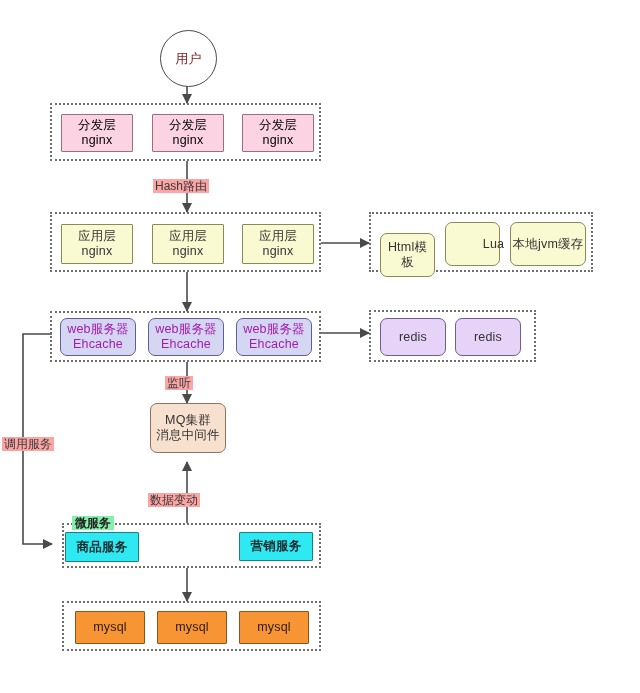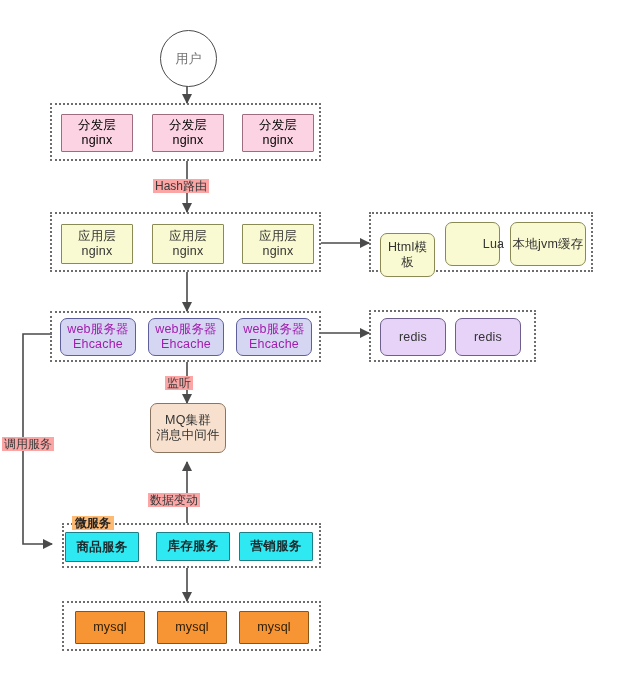--- a/index.html
+++ b/index.html
@@ -35,21 +35,21 @@
   
   .group {
     border: 2px dotted #6d6d6d;
     background: transparent;
     border-radius: 1px;
   }
   .group-label {
     position: absolute;
     top: -9px;
     left: 8px;
-    background: #fdba74;
+    background: #86efac;
     padding: 0 3px;
     font-size: 12px;
     font-weight: bold;
     color: #222;
     line-height: 14px;
     white-space: nowrap;
   }
 
   
   .box {
@@ -81,21 +81,21 @@
   
   .circle {
     position: absolute;
     border: 1.7px solid #4a4a4a;
     border-radius: 50%;
     background: #ffffff;
     display: flex;
     align-items: center;
     justify-content: center;
     font-size: 13px;
-    color: #737373;
+    color: #7f1d1d;
   }
 
   
   .edge-label {
     position: absolute;
     font-size: 12px;
     line-height: 14px;
     color: #3a3a3a;
     background: #fca5a5;
     padding: 0 2px;
@@ -216,23 +216,20 @@
 
   <div class="edge-label" style="left:148px; top:481px;margin-top:12px;">数据变动</div>
 
   <div class="edge-label" style="left:2px; top:437px;">调用服务</div>
 
   <div class="abs group" style="left:62px; top:523px; width:259px; height:45px;">
     <div class="group-label">微服务</div>
     <div class="box box-sq c-cyan" style="left:1px; top:7px; width:74px; height:30px;">
       <span class="l">商品服务</span>
     </div>
-    <div class="box box-sq c-cyan" style="left:92px; top:7px; width:74px; height:29px;">
-      <span class="l">库存服务</span>
-    </div>
     <div class="box box-sq c-cyan" style="left:175px; top:7px; width:74px; height:29px;">
       <span class="l">营销服务</span>
     </div>
   </div>
 
   <div class="abs group" style="left:62px; top:601px; width:259px; height:50px;">
     <div class="box box-sq c-orange" style="left:11px; top:8px; width:70px; height:33px;">
       <span class="l">mysql</span>
     </div>
     <div class="box box-sq c-orange" style="left:93px; top:8px; width:70px; height:33px;">

